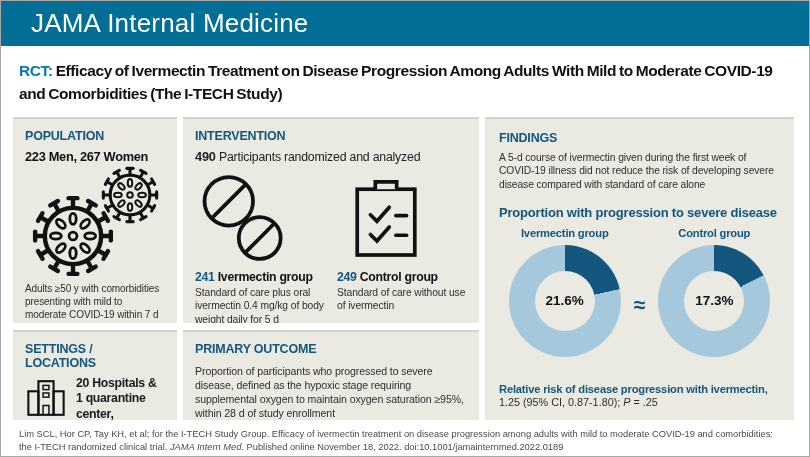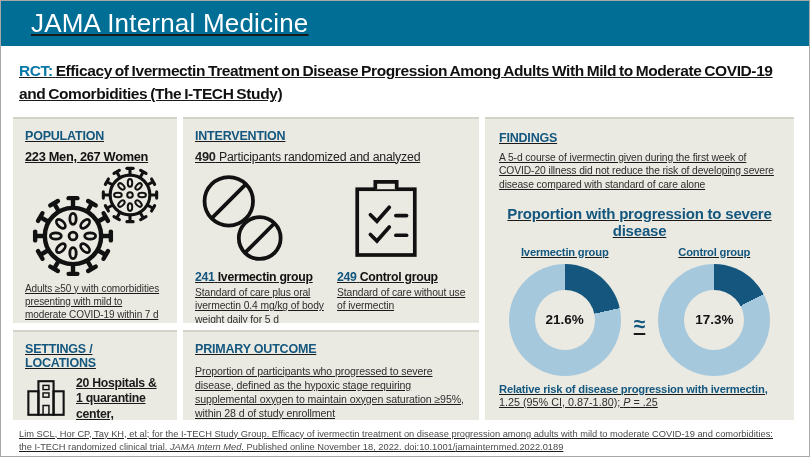--- a/index.html
+++ b/index.html
@@ -1,20 +1,20 @@
 <!DOCTYPE html>
 <html><head>
 <meta charset="utf-8">
 <style>
   * { margin:0; padding:0; box-sizing:border-box; }
   html,body { background:#fff; }
   body { font-family:"Liberation Sans","DejaVu Sans",sans-serif; color:#1a1a1a; }
   .page {
     position:relative; width:810px; height:457px; background:#fff;
-    border:1px solid #a8a8a8; overflow:hidden;text-decoration:underline;
+    border:1px solid #a8a8a8; overflow:hidden;
   }
   
   .brandbar {
     height:45px; background:#016E96; display:flex; align-items:center;
     padding-left:30px;
   }
   .brandbar .brand {
     color:#fff; font-size:26px; font-weight:500; letter-spacing:.2px;
   }
   
@@ -54,21 +54,21 @@
   
   .total-line { font-size:12.3px; color:#222; letter-spacing:-.2px; margin-bottom:8px; }
   .total-line b { font-size:12.8px; }
   .arm-grid { display:grid; grid-template-columns:1fr 1fr; gap:12px; }
   .arm-icon { height:92px; display:flex; align-items:flex-start; }
   .pills-svg { width:92px; height:92px; margin-left:2px; }
   .clipboard-svg { width:74px; height:86px; margin-left:12px; margin-top:3px; }
   .arm-title { font-weight:bold; font-size:12.3px; letter-spacing:-.3px; margin:6px 0 2px 0; color:#111; }
   .arm-title .num { color:#13567E; }
   
-  .chart-title { text-align:center; color:#13567E; font-weight:bold; font-size:15px; letter-spacing:-.2px; margin-top:13px; }
+  .chart-title { color:#13567E; font-weight:bold; font-size:13px; letter-spacing:-.2px; margin-top:13px; }
   .chart-row { display:flex; justify-content:center; align-items:flex-start; gap:10px; margin-top:7px; }
   .donut-col { display:flex; flex-direction:column; align-items:center; width:118px; }
   .donut-label { color:#13567E; font-weight:bold; font-size:11.2px; letter-spacing:-.2px; margin-bottom:6px; }
   .donut { position:relative; width:112px; height:112px; border-radius:50%; }
   .donut .hole {
     position:absolute; inset:26px; border-radius:50%; background:#EBEAE2;
     display:flex; align-items:center; justify-content:center;
     font-weight:bold; font-size:13.5px; color:#111;
   }
   .approx { color:#13567E; font-weight:bold; font-size:21px; margin-top:66px; }
@@ -206,21 +206,21 @@
             </svg>
           </div>
           <div class="arm-title"><span class="num">249</span> <span>Control group</span></div>
           <div class="small">Standard of care without use of ivermectin</div>
         </div>
       </div>
     </div>
 
     <div class="box findings">
       <h3 class="sechead">FINDINGS</h3>
-      <div class="small">A 5-d course of ivermectin given during the first week of COVID-20 illness did not reduce the risk of developing severe disease compared with standard of care alone</div>
+      <div class="small">A 5-d course of ivermectin given during the first week of COVID-19 illness did not reduce the risk of developing severe disease compared with standard of care alone</div>
       <div class="chart-title">Proportion with progression to severe disease</div>
       <div class="chart-row">
         <div class="donut-col">
           <div class="donut-label">Ivermectin group</div>
           <div class="donut" style="background: conic-gradient(rgb(20, 86, 125) 0deg, rgb(20, 86, 125) 21.6%, rgb(166, 200, 220) 21.6%, rgb(166, 200, 220) 100%);">
             <div class="hole" style="background: rgb(235, 234, 226);">21.6%</div>
           </div>
         </div>
         <div class="approx">≈</div>
         <div class="donut-col">

